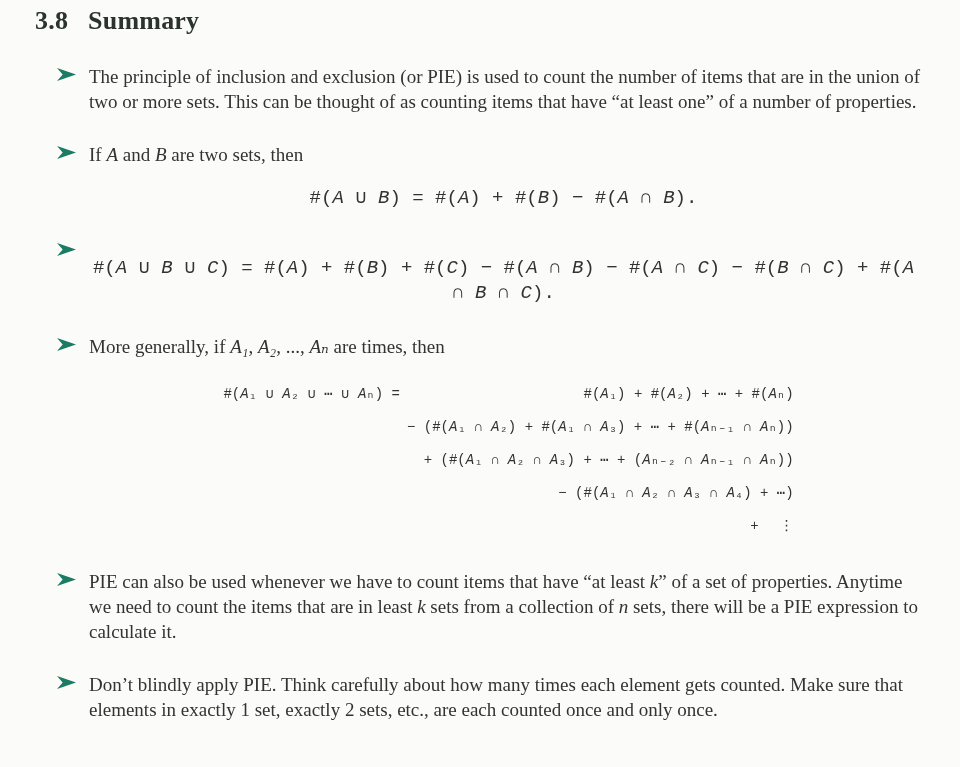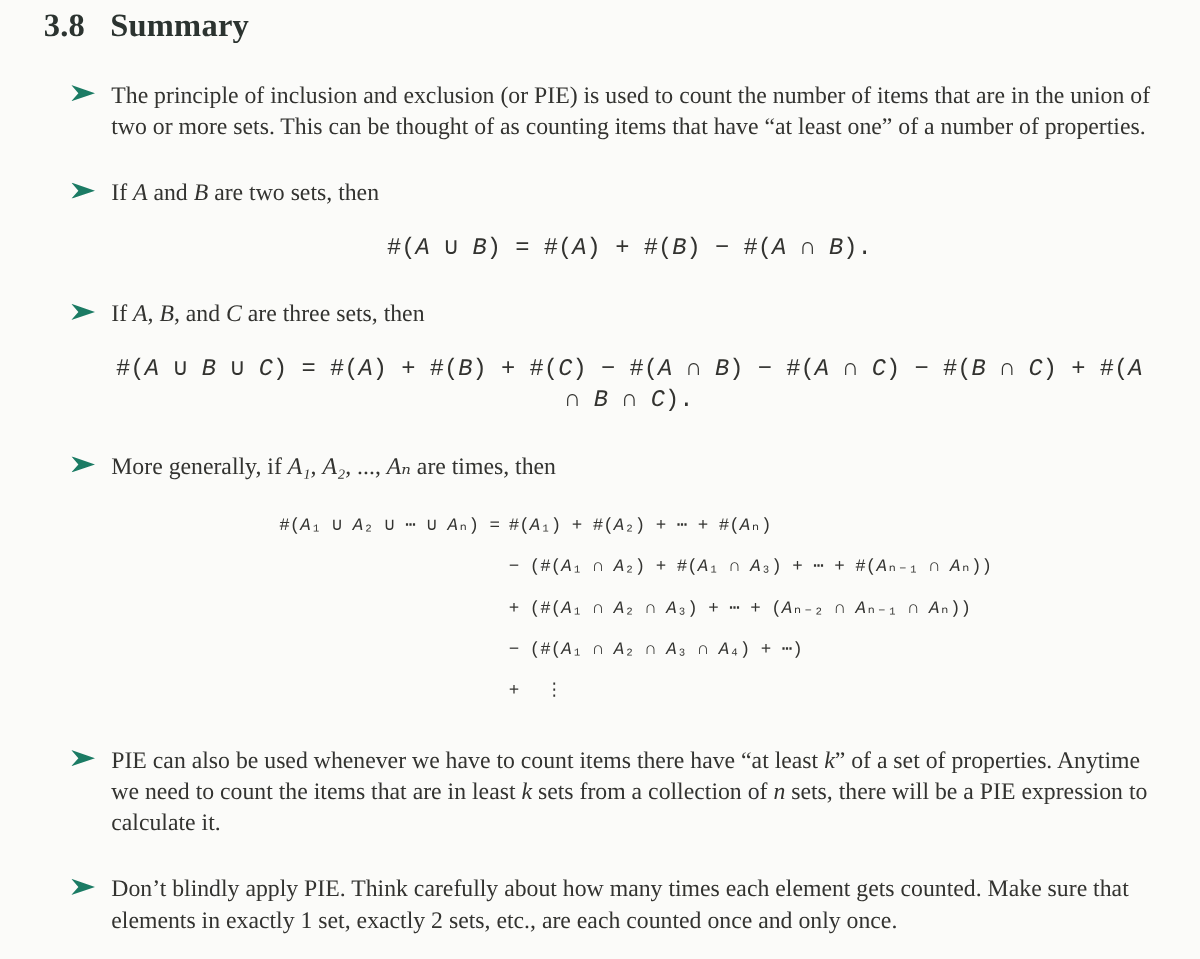--- a/index.html
+++ b/index.html
@@ -26,21 +26,21 @@
     clip-path:polygon(0 0,100% 50%,0 100%,30% 50%);
   }
   .para{margin:2px;font-size:19px;line-height:25px;}
   .eq{margin:19px 10px 2px 0;text-align:center;font-size:19px;line-height:25px;}
   .align-wrap{display:flex;justify-content:center;margin-top:19px;}
   .align{
     display:grid;grid-template-columns:max-content max-content;
     column-gap:7px;font-size:14px;line-height:33px;
   }
   .lhs{text-align:right;}
-  .rhs{text-align:left;}
+  .rhs{text-align:right;}
   .mv, .math i{font-style:italic;}
   .math{font-family:Liberation Mono, monospace;}
 </style>
 </head>
 <body>
 
 <div class="page">
   <h1 class="heading">
     <span>3.8</span>
     <span>Summary</span>
@@ -57,21 +57,20 @@
     <span class="arrow"></span>
     <div class="content">
           <p class="para"><span>If </span><span class="mv">A</span><span> and </span><span class="mv">B</span><span> are two sets, then</span></p>
           <div class="eq math">#(<i>A</i> ∪ <i>B</i>) = #(<i>A</i>) + #(<i>B</i>) − #(<i>A</i> ∩ <i>B</i>).</div>
         </div>
   </div>
 
   <div class="bullet">
     <span class="arrow"></span>
     <div class="content">
-          <p class="para"><span>If </span><span class="mv">A</span><span>, </span><span class="mv">B</span><span>, and </span><span class="mv">C</span><span> are three sets, then</span></p>
           <div class="eq math">#(<i>A</i> ∪ <i>B</i> ∪ <i>C</i>) = #(<i>A</i>) + #(<i>B</i>) + #(<i>C</i>) − #(<i>A</i> ∩ <i>B</i>) − #(<i>A</i> ∩ <i>C</i>) − #(<i>B</i> ∩ <i>C</i>) + #(<i>A</i> ∩ <i>B</i> ∩ <i>C</i>).</div>
         </div>
   </div>
 
   <div class="bullet">
     <span class="arrow"></span>
     <div class="content">
           <p class="para"><span>More generally, if </span><span class="mv">A₁</span><span>, </span><span class="mv">A₂</span><span>, ..., </span><span class="mv">Aₙ</span><span> are times, then</span></p>
           <div class="align-wrap">
             <div class="align math">
@@ -87,21 +86,21 @@
               <div class="rhs">+  ⋮</div>
               <div class="lhs"></div>
             </div>
           </div>
         </div>
   </div>
 
   <div class="bullet">
     <span class="arrow"></span>
     <div class="content">
-          <p class="para"><span>PIE can also be used whenever we have to count items there have “at least </span><span class="mv">k</span><span>” of a set of properties. Anytime we need to count the items that are in least </span><span class="mv">k</span><span> sets from a collection of </span><span class="mv">n</span><span> sets, there will be a PIE expression to calculate it.</span></p>
+          <p class="para"><span>PIE can also be used whenever we have to count items that have “at least </span><span class="mv">k</span><span>” of a set of properties. Anytime we need to count the items that are in least </span><span class="mv">k</span><span> sets from a collection of </span><span class="mv">n</span><span> sets, there will be a PIE expression to calculate it.</span></p>
         </div>
   </div>
 
   <div class="bullet">
     <span class="arrow"></span>
     <div class="content">
           <p class="para"><span>Don’t blindly apply PIE. Think carefully about how many times each element gets counted. Make sure that elements in exactly 1 set, exactly 2 sets, etc., are each counted once and only once.</span></p>
         </div>
   </div>
 </div>

